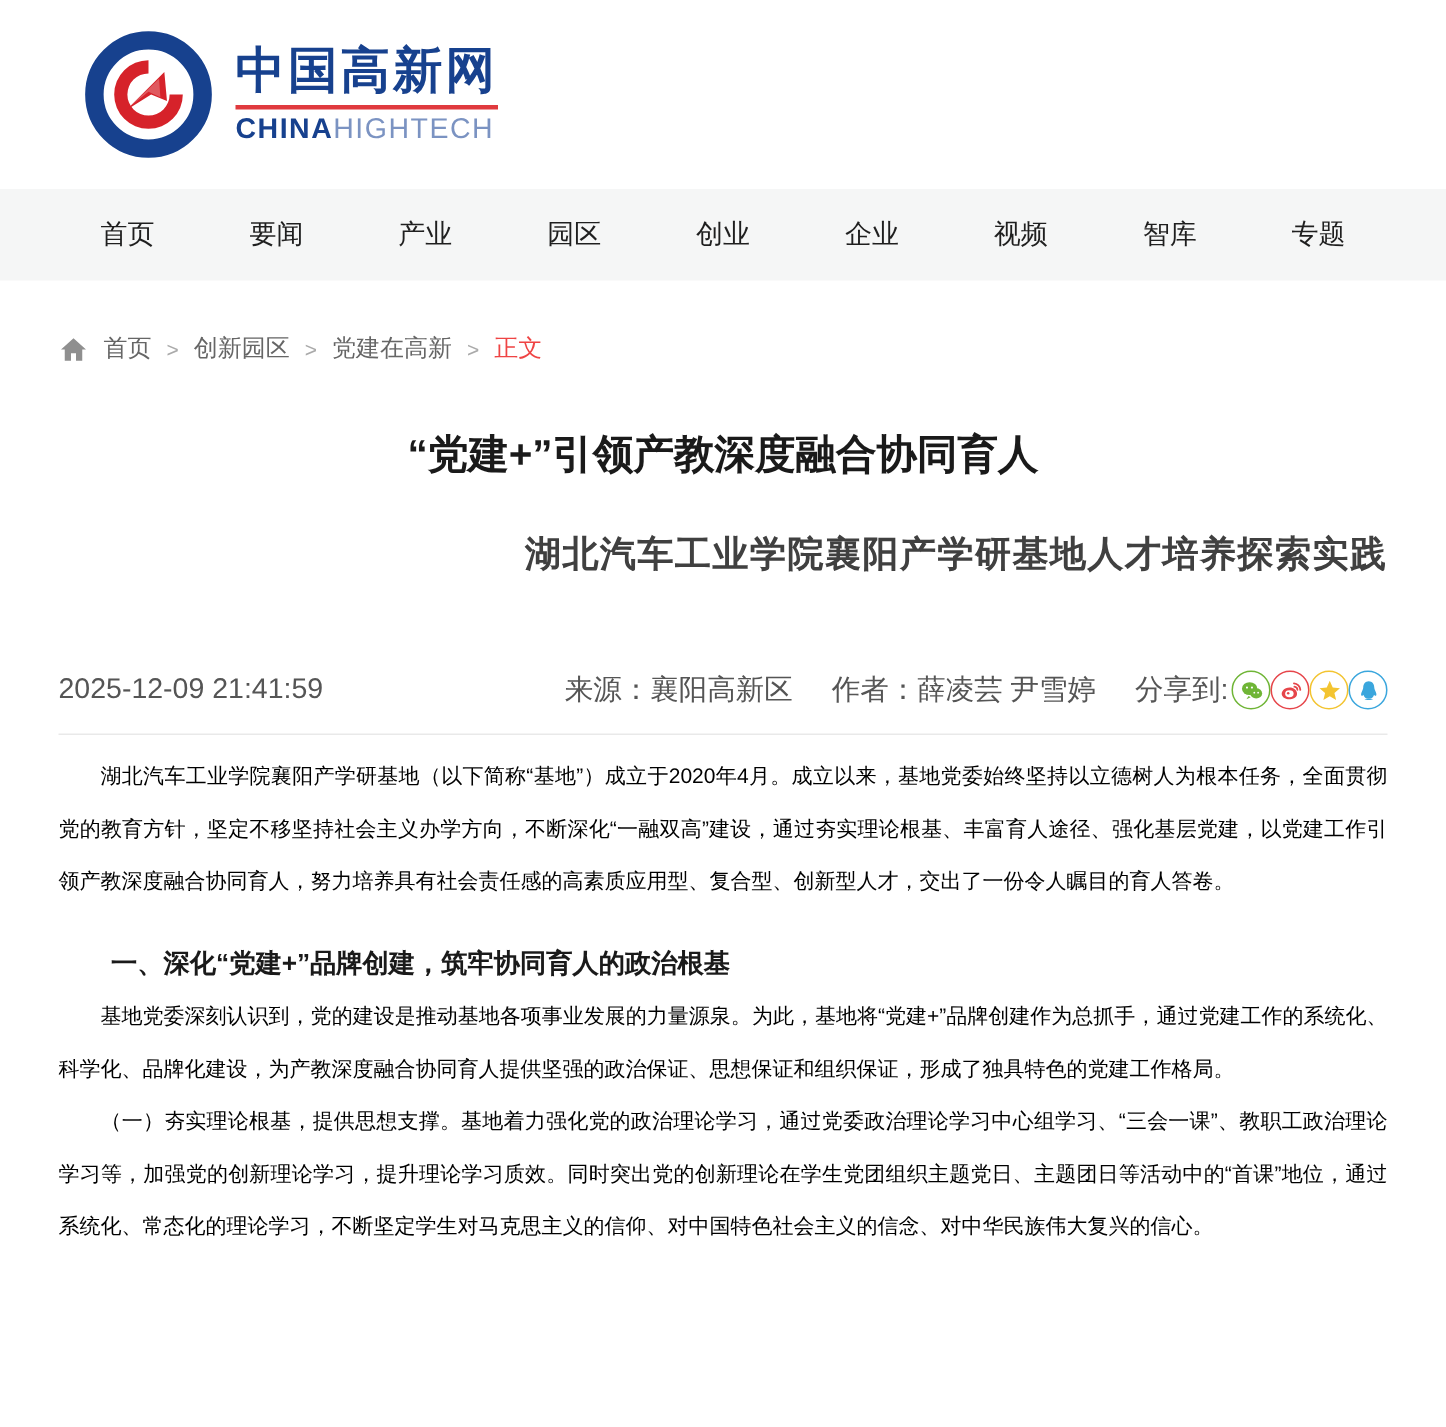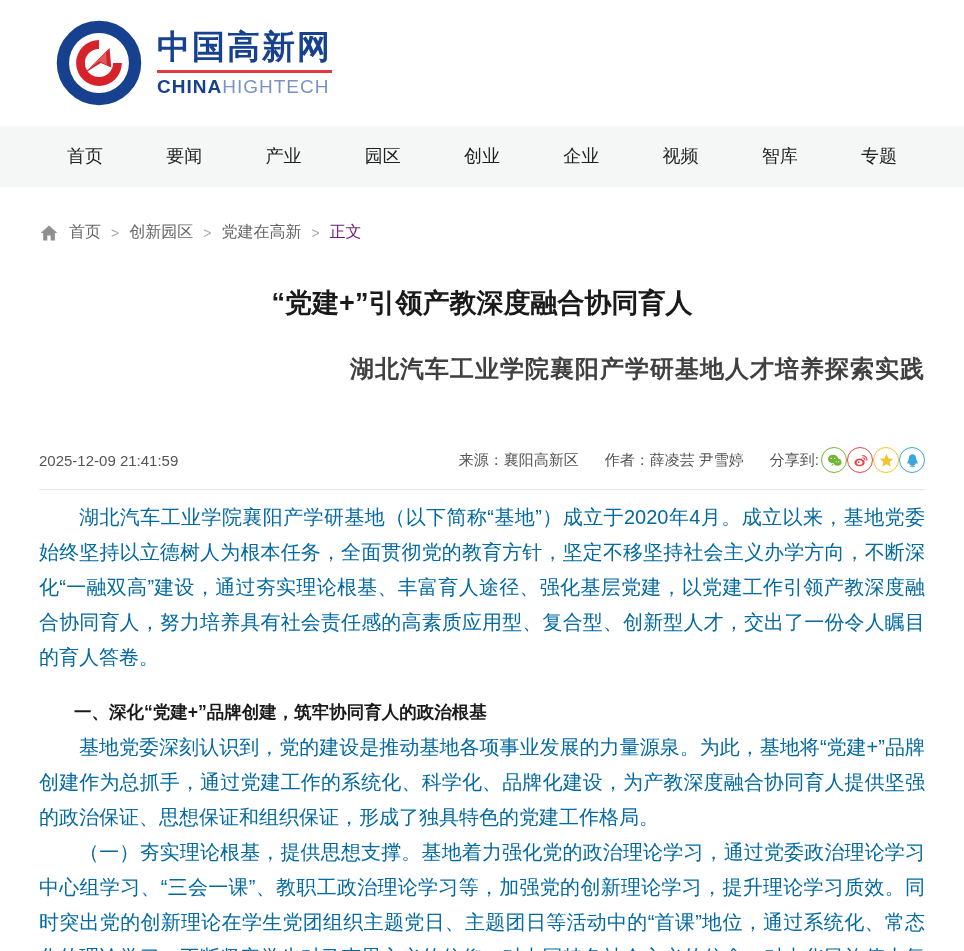--- a/index.html
+++ b/index.html
@@ -23,40 +23,40 @@
   .main-nav { height:61px; background:#f5f6f6; display:flex; align-items:center; }
   .nav-inner { width:830px; margin:0 auto; display:flex; justify-content:space-between; }
   .nav-item { font-size:18px; color:#1f1f1f; cursor:pointer; line-height:61px; }
   
   .content { width:886px; margin:0 auto; }
   
   .breadcrumb { display:flex; align-items:center; margin-top:35px; font-size:16px; color:#666; }
   .crumb-home { width:20px; height:20px; margin-right:10px; }
   .crumb-link { color:#666; cursor:pointer; }
   .crumb-sep { color:#aaa; margin:0 10px; font-size:14px; }
-  .crumb-current { color:#701a75; }
+  .crumb-current { color:#ef4444; }
   
   .sub-title { text-align:center; font-size:27px; font-weight:bold; color:#1a1a1a; margin-top:42px; }
   .main-title { text-align:right; font-size:24px; font-weight:bold; color:#404040; margin-top:32px; letter-spacing:1px; }
   
-  .meta-row { display:flex; justify-content:space-between; align-items:center; margin-top:62px; font-size:15px; color:#555; }
+  .meta-row { display:flex; justify-content:space-between; align-items:center; margin-top:62px; font-size:19px; color:#555; }
   .meta-right { display:flex; align-items:center; gap:26px; }
   .share-group { display:flex; align-items:center; }
   .share-label { margin-right:2px; }
   .share-icon { width:26px; height:26px; border-radius:50%; display:flex; align-items:center; justify-content:center; cursor:pointer; background:#fff; }
   .share-icon svg { display:block; }
   .si-wechat { border:1.5px solid #6fb536; }
   .si-weibo  { border:1.5px solid #e6454a; }
   .si-qzone  { border:1.5px solid #f3c430; }
   .si-qq     { border:1.5px solid #3aa6dd; }
   
   .meta-divider { border:none; border-top:1px solid #e9e9e9; margin-top:16px; }
   
   .article { margin-top:10px; }
-  .article p { font-size:20px; line-height:35px; color:#0369a1; text-indent:2em; text-align:justify; margin-top:0; }
+  .article p { font-size:14px; line-height:35px; color:#000000; text-indent:2em; text-align:justify; margin-top:0; }
   .article h2 { font-size:17.5px; line-height:35px; color:#1a1a1a; font-weight:bold; text-indent:2em; margin-top:20px; }
 </style>
 </head>
 <body>
 
 <header class="site-header">
   <div class="logo">
     <span class="logo-mark">
       <svg viewBox="0 0 100 100" width="88" height="88">
         <circle cx="50" cy="50" r="41" fill="none" stroke="#17418e" stroke-width="14"></circle>

